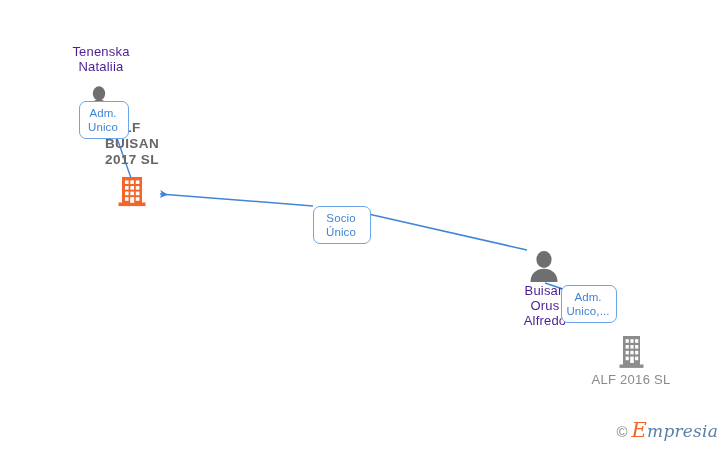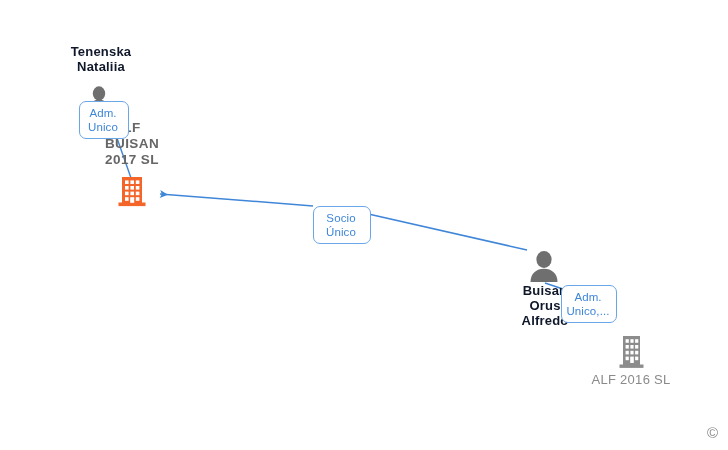--- a/index.html
+++ b/index.html
@@ -23,26 +23,25 @@
     top: 0;
     width: 728px;
     height: 450px;
     pointer-events: none;
   }
 
   
   .node-label {
     position: absolute;
     text-align: center;
-    color: #0f172a;
+    color: #4c1d95;
     font-size: 13px;
     line-height: 15px;
     letter-spacing: 0.2px;
     white-space: pre-line;
-    font-weight: bold;
   }
   .node-label.company {
     color: #666666;
     font-weight: bold;
     font-size: 13.5px;
     line-height: 16px;
     letter-spacing: 0.4px;
   }
   .node-label.company-plain {
     color: #8a8a8a;
@@ -202,15 +201,16 @@
 Unico</div>
 
   <div class="badge" style="left:313px; top:206px; width:58px;">Socio
 Único</div>
 
   <div class="badge" style="left:561px; top:285px; width:56px;">Adm.
 Unico,...</div>
 
   <div id="watermark">
     <span class="wm-copy">©</span>
+    <span class="wm-name"><span class="wm-cap">E</span><span>mpresia</span></span>
   </div>
 
 </div>
 
 </body></html>

